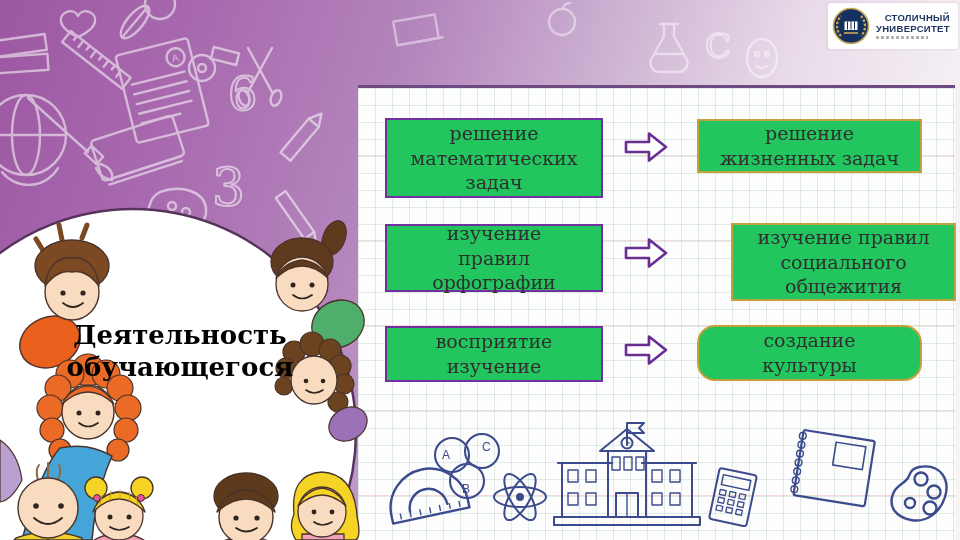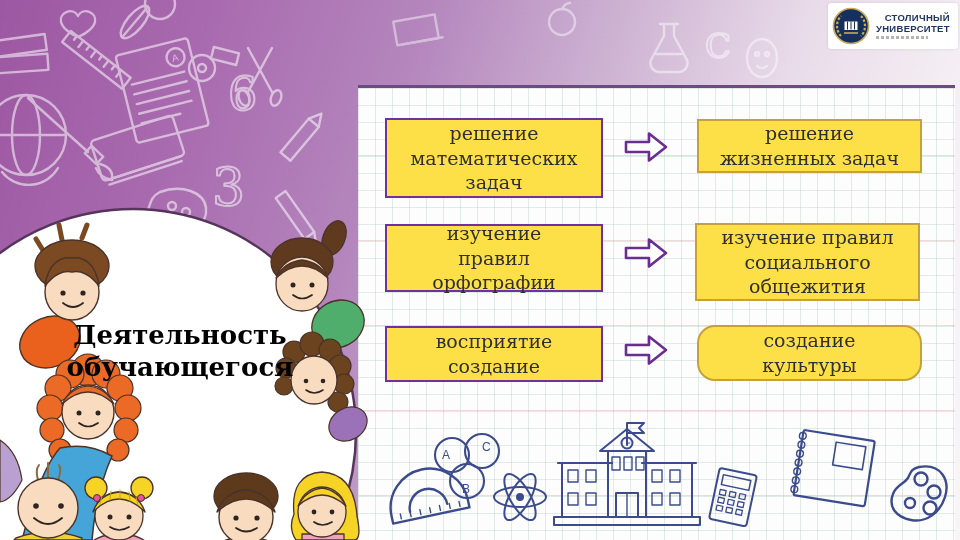--- a/index.html
+++ b/index.html
@@ -16,21 +16,21 @@
     background-image:
       linear-gradient(to right, rgba(160,190,180,.30) 1px, transparent 1px),
       linear-gradient(to bottom, rgba(160,190,180,.30) 1px, transparent 1px),
       linear-gradient(to bottom, rgba(225,170,170,.42) 1px, transparent 1px);
     background-size:17px 17px,17px 17px,100% 85px;
     background-position:0 0,0 0,0 67px;
     border-top:3px solid #6d4a82;
     z-index:1;
   }
   .box{
-    position:absolute;z-index:4;background:#fde047;
+    position:absolute;z-index:4;background:#22c55e;
     display:flex;align-items:center;justify-content:center;text-align:center;
     font-family:"DejaVu Serif","Liberation Serif",serif;
     font-size:19px;line-height:1.3;color:#2f2f2f;
     padding:3px 6px;box-sizing:border-box;white-space:pre-line;
   }
   .box.purple{border:2px solid #7030a0;}
   .box.gold{border:2px solid #c3a23d;}
   .arrow-svg{position:absolute;z-index:4;}
   .title{
     left:40px;top:320px;width:280px;z-index:6;text-align:center;
@@ -270,26 +270,26 @@
 </svg>
 <div class="box gold" style="left:697px;top:119px;width:225px;height:54px;">решение
 жизненных задач</div>
 
 <div class="box purple" style="left:385px;top:224px;width:218px;height:68px;">изучение
 правил
 орфографии</div>
 <svg class="arrow-svg" style="left:622px;top:235px;" width="48" height="36" viewBox="0 0 48 36">
   <path d="M4,13 H27 V4.5 L44,18 L27,31.5 V23 H4 Z" fill="#ffffff" stroke="#6a2d91" stroke-width="2.6" stroke-linejoin="round"></path>
 </svg>
-<div class="box gold" style="left:695px;top:223px;width:225px;height:78px;">изучение правил
+<div class="box gold" style="left:731px;top:223px;width:225px;height:78px;">изучение правил
 социального
 общежития</div>
 
 <div class="box purple" style="left:385px;top:326px;width:218px;height:56px;">восприятие
-создание</div>
+изучение</div>
 <svg class="arrow-svg" style="left:622px;top:332px;" width="48" height="36" viewBox="0 0 48 36">
   <path d="M4,13 H27 V4.5 L44,18 L27,31.5 V23 H4 Z" fill="#ffffff" stroke="#6a2d91" stroke-width="2.6" stroke-linejoin="round"></path>
 </svg>
 <div class="box gold" style="left:697px;top:325px;width:225px;height:56px;border-radius:18px;">создание
 культуры</div>
 
 <svg class="abs" style="left:370px;top:415px;z-index:3;" width="585" height="122" viewBox="0 0 585 122" fill="none" stroke="#3c4b8d" stroke-width="2.4" stroke-linecap="round" stroke-linejoin="round">
   <g transform="rotate(-12 57 85)">
     <path d="M19,93 A39,39 0 0 1 97,93 L97,101 L19,101 Z"></path>
     <path d="M38,93 A19,19 0 0 1 76,93"></path>

